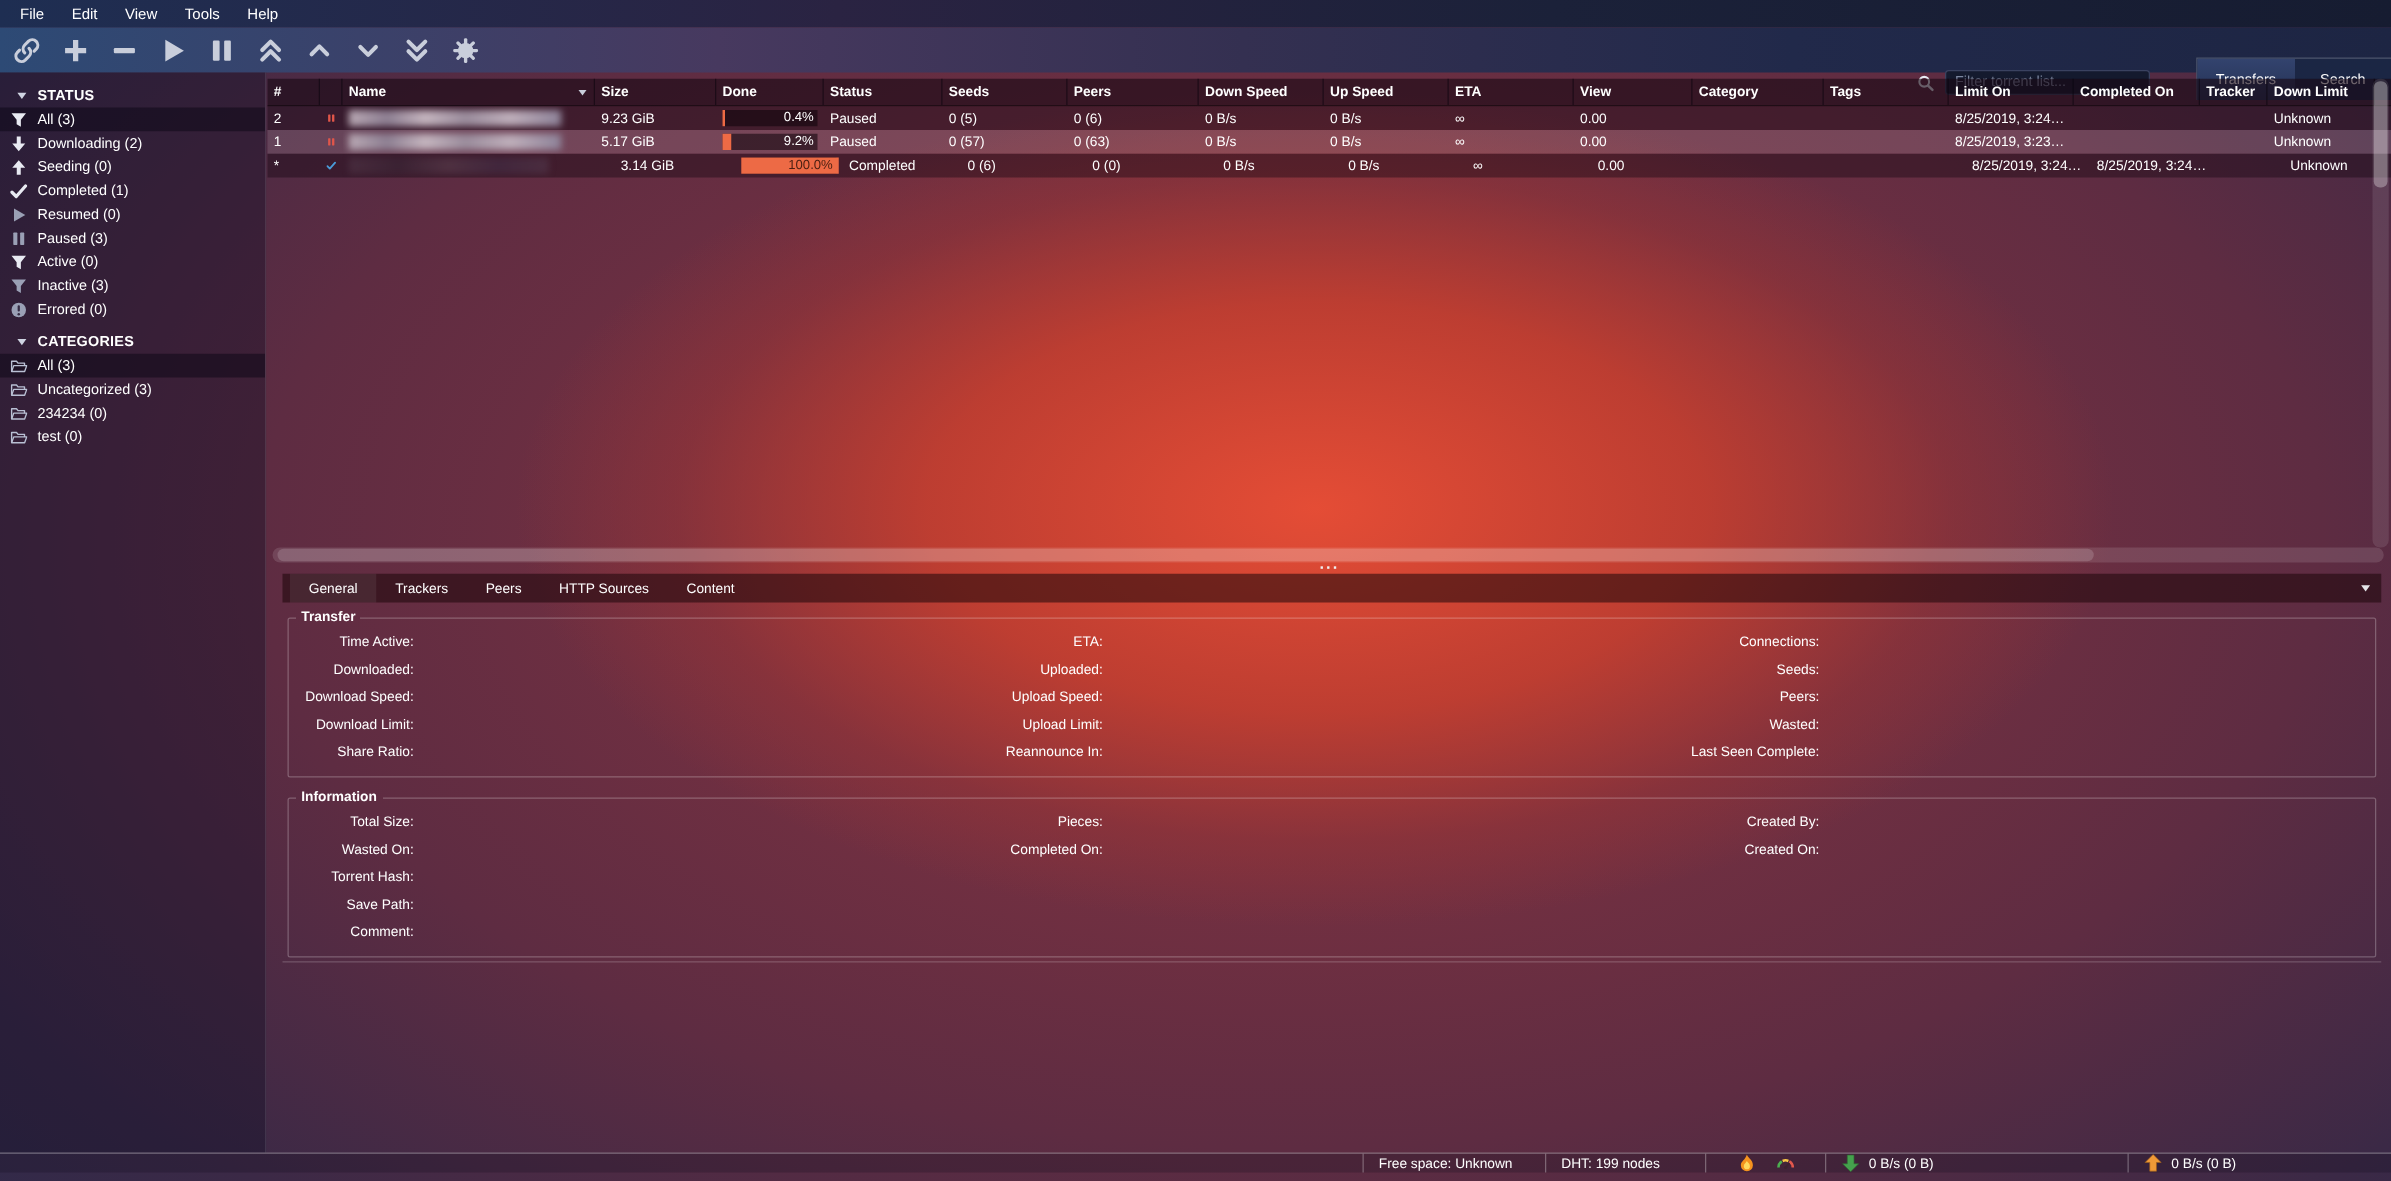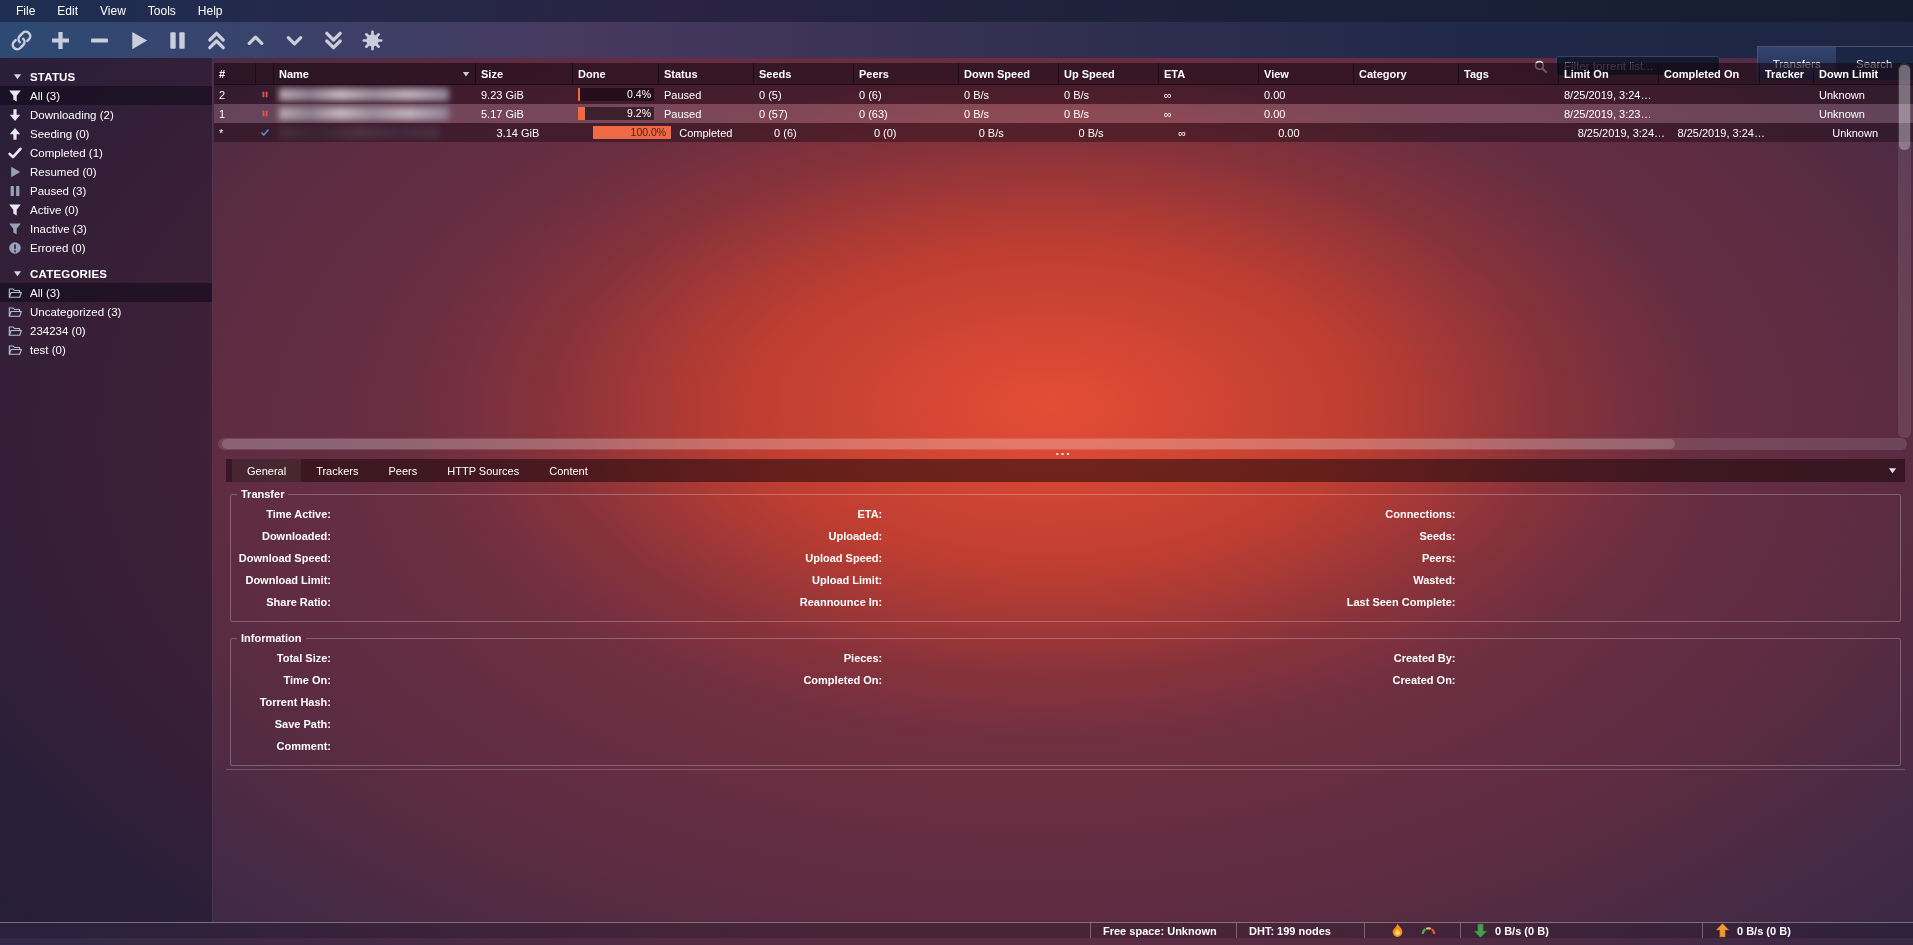--- a/index.html
+++ b/index.html
@@ -95,29 +95,29 @@
   .tabs { display:flex; height:100%; }
   .tab { padding:0 15px; font-size:11px; display:flex; align-items:center; height:100%; }
   .tab.active { background:rgba(255,255,255,.07); }
   .tab-collapse { margin-left:auto; width:9px; height:9px; color:#e4e4e8; }
   .fs { margin:6px 4px 0; border:1px solid rgba(255,255,255,.25); border-radius:2px; padding:3px 0 8px; }
   .fs.info { margin-top:10px; }
   .fs legend { font-size:11px; font-weight:bold; margin-left:6px; padding:0 4px; }
   .fgrid { display:flex; }
   .fcol { width:33.33%; }
   .frow { display:flex; align-items:center; height:22px; }
-  .flabel { font-size:11px; font-weight:bold; text-align:right; flex:none; }
+  .flabel { font-size:11px; font-weight:normal; text-align:right; flex:none; }
   .flabel.c1 { width:100px; } .flabel.c2 { width:95px; } .flabel.c3 { width:112px; }
   .fvalue { flex:1; padding-left:8px; font-size:11px; }
 
   
   .statusbar {
     position:absolute; left:0; right:0; top:922px; height:16px;
     border-top:1px solid rgba(255,255,255,.35); background:rgba(15,10,28,.25);
-    display:flex; align-items:center; font-size:11px; font-weight:bold;
+    display:flex; align-items:center; font-size:11px; font-weight:normal;
   }
   .sb-fill { flex:1; }
   .sb-cell { height:100%; display:flex; align-items:center; gap:7px; padding:0 12px; border-left:1px solid rgba(255,255,255,.30); flex:none; }
   .sb-free { width:146px; } .sb-dht { width:128px; }
   .sb-conn { width:96px; justify-content:center; gap:16px; }
   .sb-down { width:242px; } .sb-up { width:211px; }
   .sb-ic { width:15px; height:15px; }
 </style>
 </head>
 <body style="--progress: #ed6a45; --paused: #e0564a; --completed: #4a9bd9;">
@@ -713,21 +713,21 @@
   </fieldset>
   <fieldset class="fs info">
     <legend>Information</legend>
     <div class="fgrid" id="information-grid">
         <div class="fcol">
           <div class="frow">
             <div class="flabel c1">Total Size:</div>
             <div class="fvalue"></div>
           </div>
           <div class="frow">
-            <div class="flabel c1">Time On:</div>
+            <div class="flabel c1">Wasted On:</div>
             <div class="fvalue"></div>
           </div>
           <div class="frow">
             <div class="flabel c1">Torrent Hash:</div>
             <div class="fvalue"></div>
           </div>
           <div class="frow">
             <div class="flabel c1">Save Path:</div>
             <div class="fvalue"></div>
           </div>

